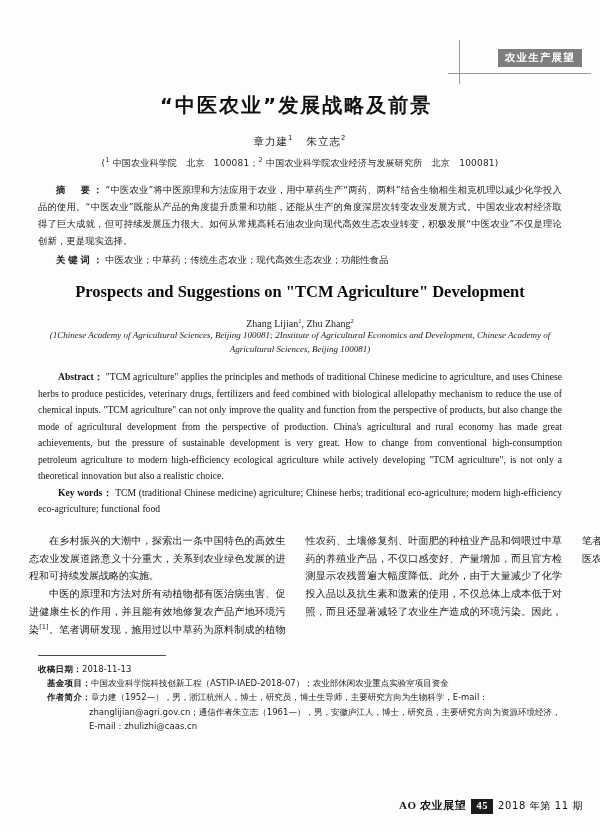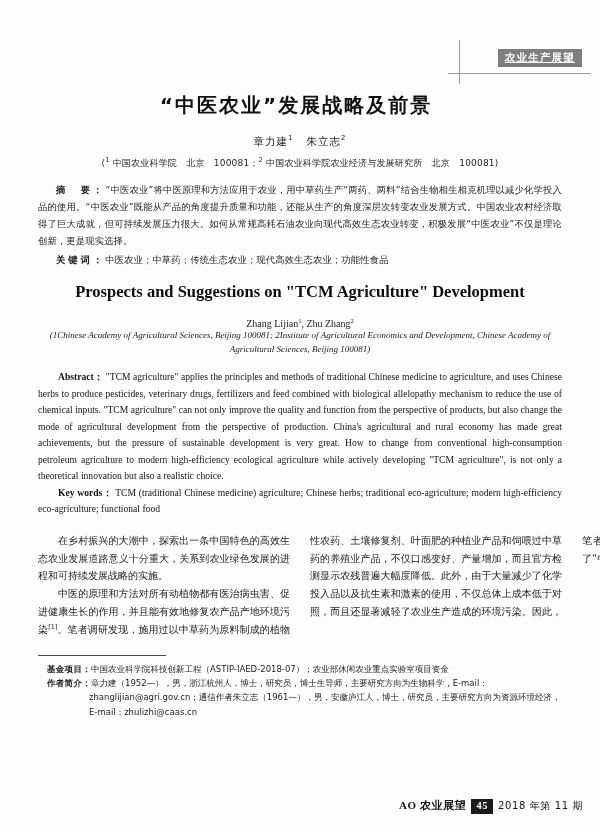--- a/index.html
+++ b/index.html
@@ -50,21 +50,20 @@
     top: 49px;
     background: #7e7e7e;
     color: #ffffff;
     font-family: "DejaVu Sans", sans-serif;
     font-size: 10.5px;
     font-weight: bold;
     letter-spacing: 1.2px;
     padding: 3px 7px 4px 7px;
     line-height: 1;
     white-space: nowrap;
-    text-decoration: underline;
   }
 
   
   .cn-title {
     text-align: center;
     font-family: "DejaVu Sans", sans-serif;
     font-size: 20px;
     font-weight: bold;
     letter-spacing: 2px;
     color: #111;
@@ -167,21 +166,21 @@
   .en-keywords {
     font-family: "Liberation Serif", serif;
     font-size: 9.6px;
     line-height: 1.72;
     text-align: justify;
     color: #151515;
   }
 
   
   .body-cols {
-    margin: 14px 38px 0 38px;
+    margin: 14px 38px 0 29px;
     column-count: 2;
     column-gap: 20px;
     font-size: 10px;
     line-height: 1.78;
     color: #1b1b1b;
     text-align: justify;
     text-justify: inter-ideograph;
     height: 108px;
   }
   .body-cols p {
@@ -290,20 +289,23 @@
     </div>
   </div>
 
   <div class="body-cols">
     <p>在乡村振兴的大潮中，探索出一条中国特色的高效生态农业发展道路意义十分重大，关系到农业绿色发展的进程和可持续发展战略的实施。</p>
     <p><span>中医的原理和方法对所有动植物都有医治病虫害、促进健康生长的作用，并且能有效地修复农产品产地环境污染</span><sup>[1]</sup><span>。笔者调研发现，施用过以中草药为原料制成的植物性农药、土壤修复剂、叶面肥的种植业产品和饲喂过中草药的养殖业产品，不仅口感变好、产量增加，而且官方检测显示农残普遍大幅度降低。此外，由于大量减少了化学投入品以及抗生素和激素的使用，不仅总体上成本低于对照，而且还显著减轻了农业生产造成的环境污染。因此，笔者通过进一步分析历史资料和相关理论研究，提出了“中医农业”一词。</span></p>
   </div>
 
   <div class="footnote-zone">
     <div class="footnote-rule"></div>
+    <p class="footnote-line">
+      <span class="lbl">收稿日期：</span><span>2018-11-13</span>
+    </p>
     <p class="footnote-line fn-hang">
       <span class="lbl">基金项目：</span><span>中国农业科学院科技创新工程（ASTIP-IAED-2018-07）；农业部休闲农业重点实验室项目资金</span>
     </p>
     <p class="footnote-line fn-hang">
       <span class="lbl">作者简介：</span><span>章力建（1952—），男，浙江杭州人，博士，研究员，博士生导师，主要研究方向为生物科学，E-mail：zhanglijian@agri.gov.cn；通信作者朱立志（1961—），男，安徽庐江人，博士，研究员，主要研究方向为资源环境经济，E-mail：zhulizhi@caas.cn</span>
     </p>
   </div>
 
   <div class="footer">
     <span class="ao">AO 农业展望</span><span class="pg">45</span><span class="issue">2018 年第 11 期</span>

